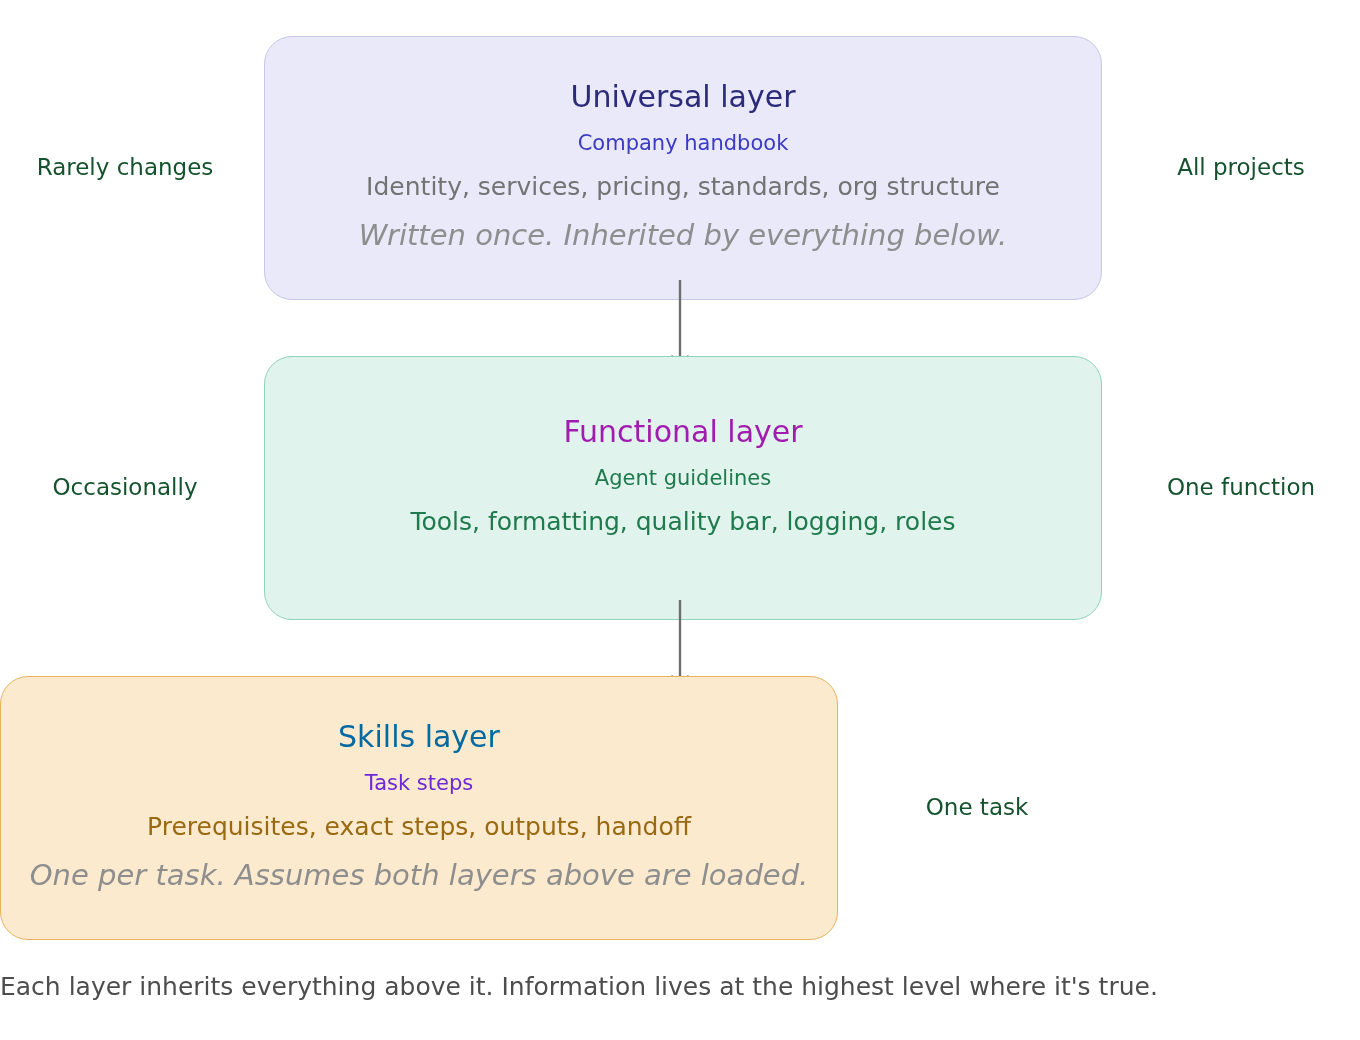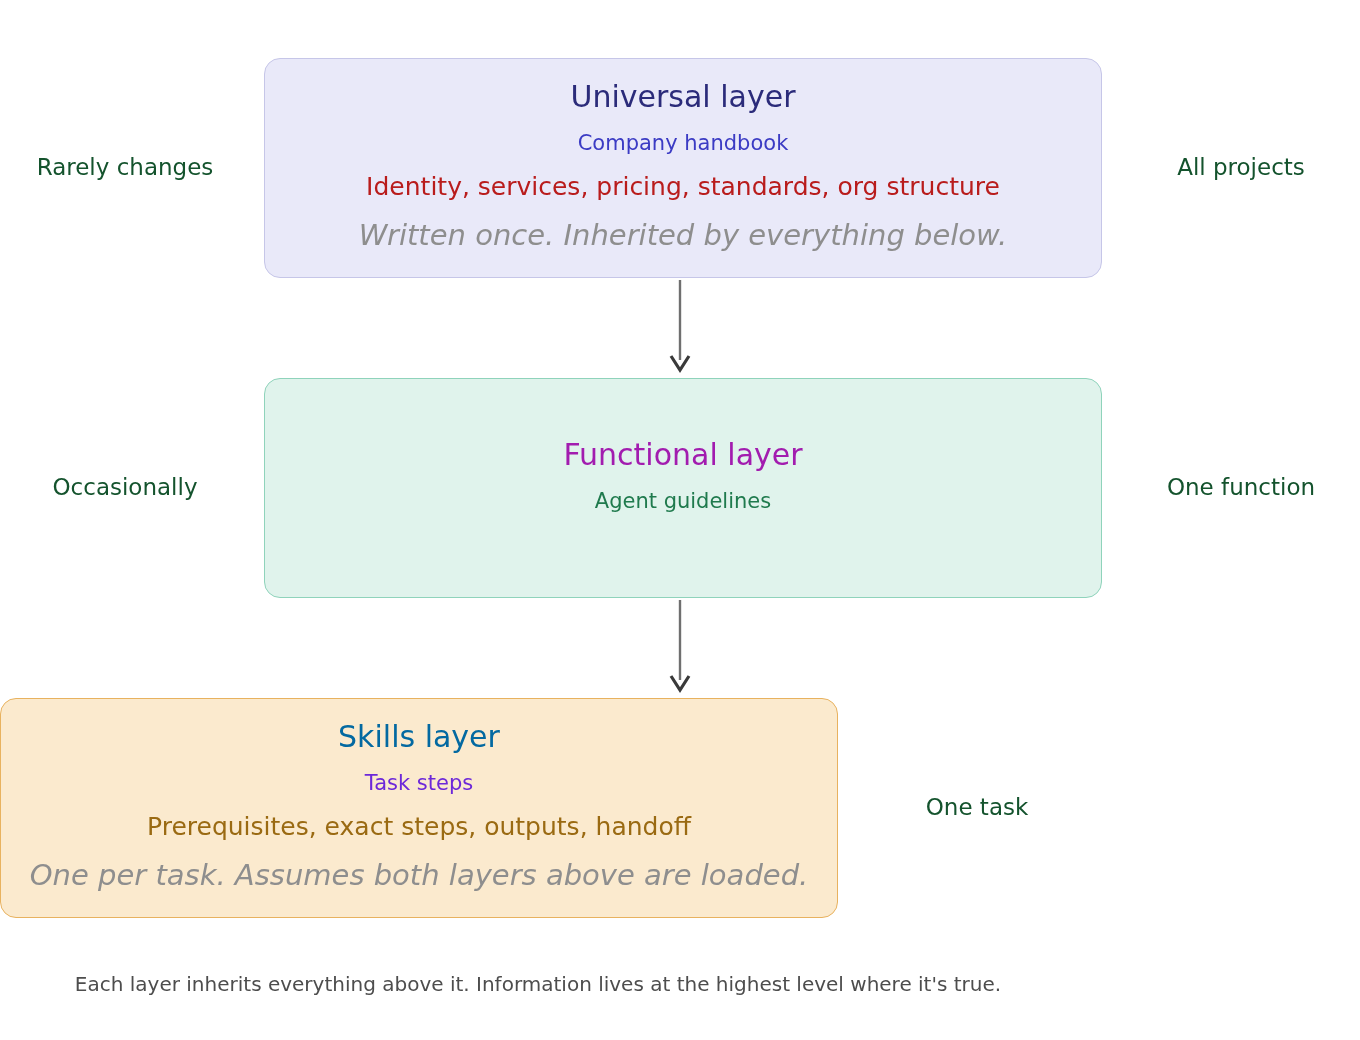--- a/index.html
+++ b/index.html
@@ -42,22 +42,22 @@
     line-height: 1.2;
     white-space: nowrap;
   }
   .side-label.left  { text-align: center; padding-right: 14px; }
   .side-label.right { text-align: center; padding-left: 14px;  }
 
   
   .card {
     flex: 0 0 838px;
     box-sizing: border-box;
-    height: 220px;
-    border-radius: 16px;
+    height: 264px;
+    border-radius: 28px;
     border-width: 1.4px;
     border-style: solid;
     display: flex;
     flex-direction: column;
     align-items: center;
     justify-content: center;
     padding: 4px 18px 8px 18px;
   }
 
   .card .title {
@@ -86,21 +86,21 @@
     white-space: nowrap;
   }
 
   
   .card.universal {
     background: #e9e9f9;
     border-color: #c6c6e8;
   }
   .card.universal .title    { color: #2b2b7a; }
   .card.universal .subtitle { color: #3b3bc4; }
-  .card.universal .contents { color: #b91c1c; }
+  .card.universal .contents { color: #737373; }
 
   
   .card.functional {
     background: #e0f3ec;
     border-color: #8fd3bb;
   }
   .card.functional .title    { color: #a21caf; }
   .card.functional .subtitle { color: #1f7a4d; }
   .card.functional .contents { color: #1f7a4d; }
 
@@ -123,21 +123,21 @@
   .arrow-1 { top: 280px; }
   .arrow-2 { top: 600px; }
 
   
   .caption {
     position: absolute;
     top: 972px;
     left: 0;
     width: 1076px;
     text-align: center;
-    font-size: 20px;
+    font-size: 25px;
     color: #4d4d4d;
     white-space: nowrap;
   }
 </style>
 </head>
 <body>
 
 <div class="diagram">
 
   <div class="row row-universal">
@@ -159,20 +159,21 @@
       <polyline points="16,76 25,90 34,76" fill="none" stroke="#3a3a3a" stroke-width="3.2"></polyline>
     </svg>
   </div>
 
   <div class="row row-functional">
     <div class="side-label left">Occasionally</div>
 
     <div class="card functional">
       <div class="title">Functional layer</div>
       <div class="subtitle">Agent guidelines</div>
+      <div class="contents">Tools, formatting, quality bar, logging, roles</div>
     </div>
 
     <div class="side-label right">One function</div>
   </div>
 
   <div class="arrow arrow-2">
     <svg width="50" height="100" viewBox="0 0 50 100">
       <line x1="25" y1="0" x2="25" y2="80" stroke="#6f6f6f" stroke-width="2.4"></line>
       <polyline points="16,76 25,90 34,76" fill="none" stroke="#3a3a3a" stroke-width="3.2"></polyline>
     </svg>

